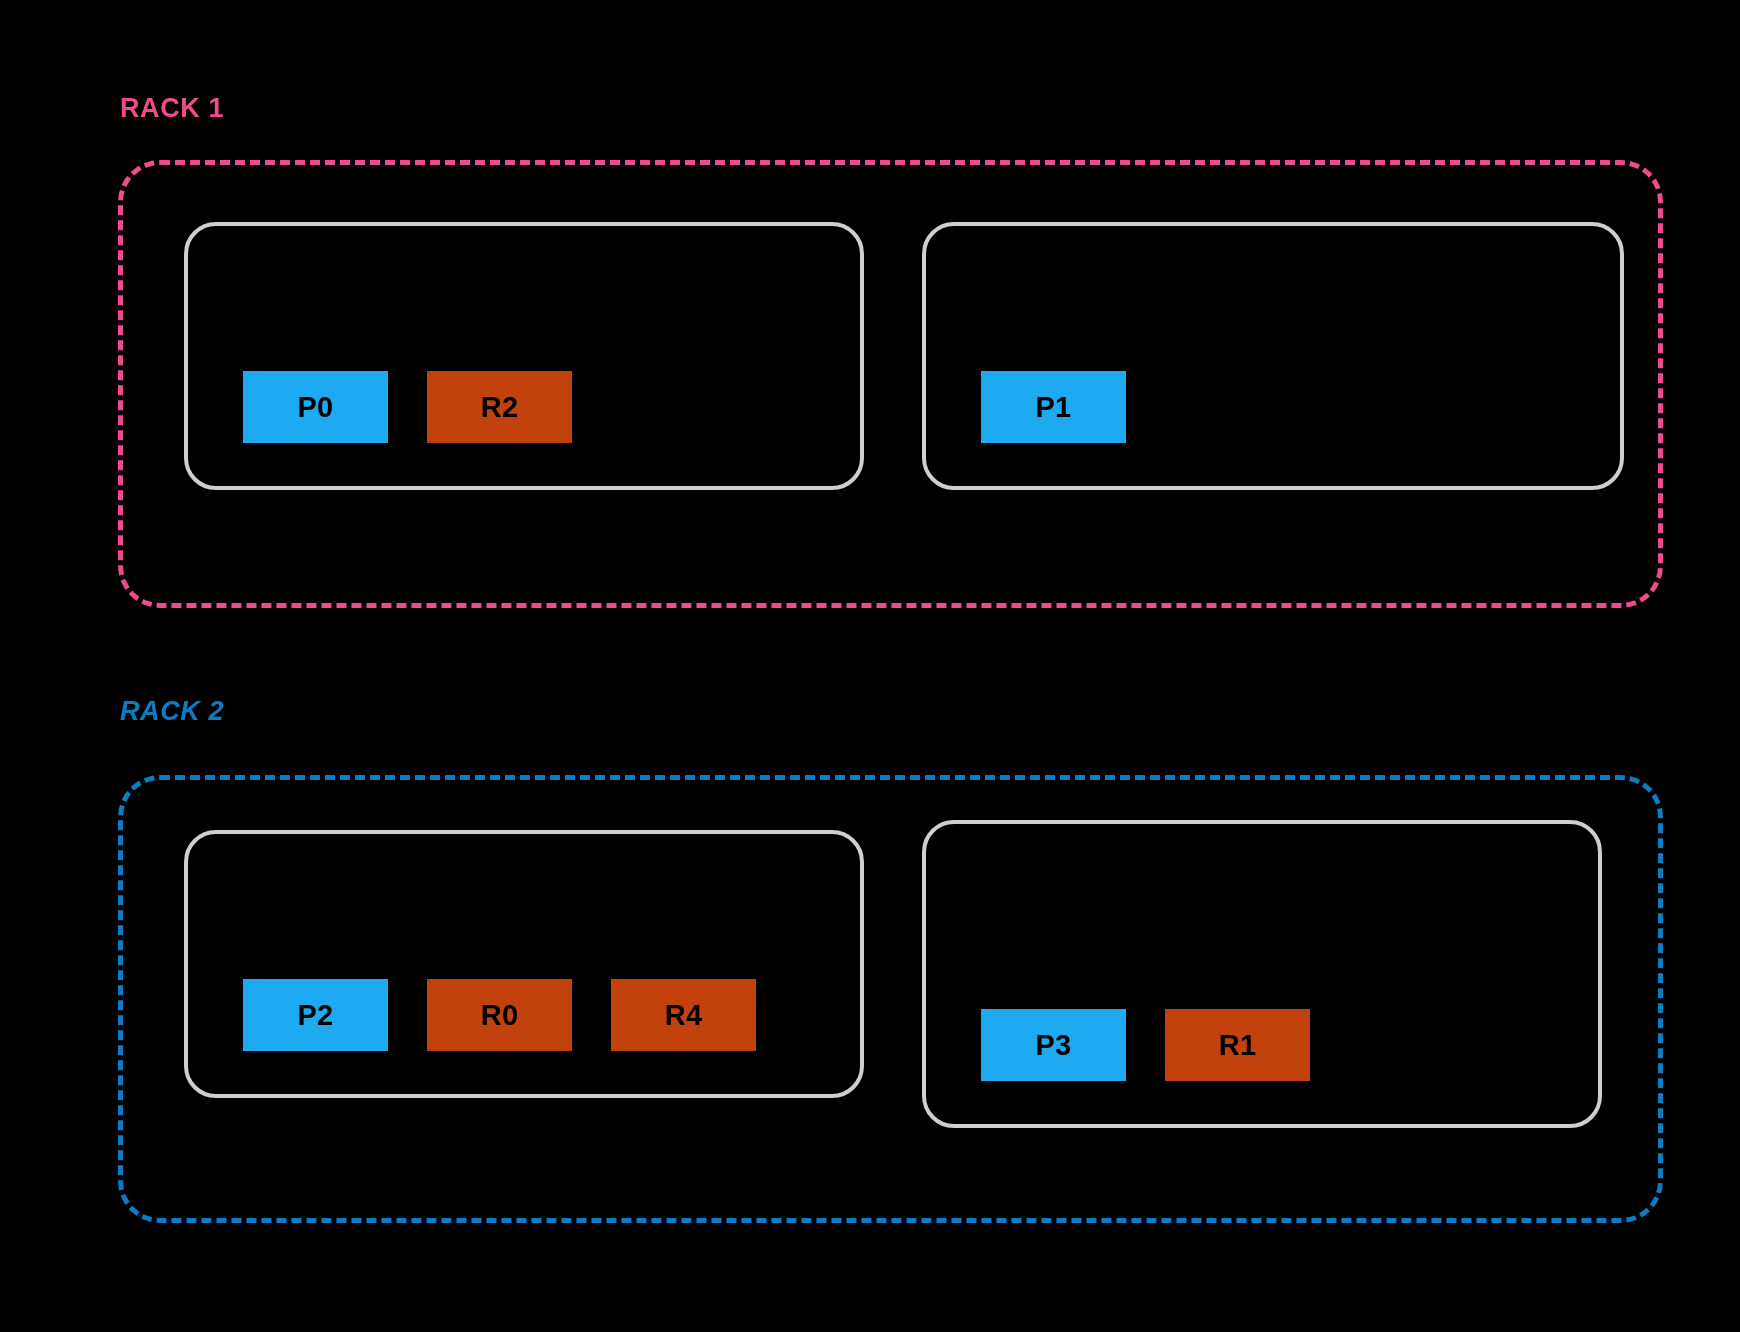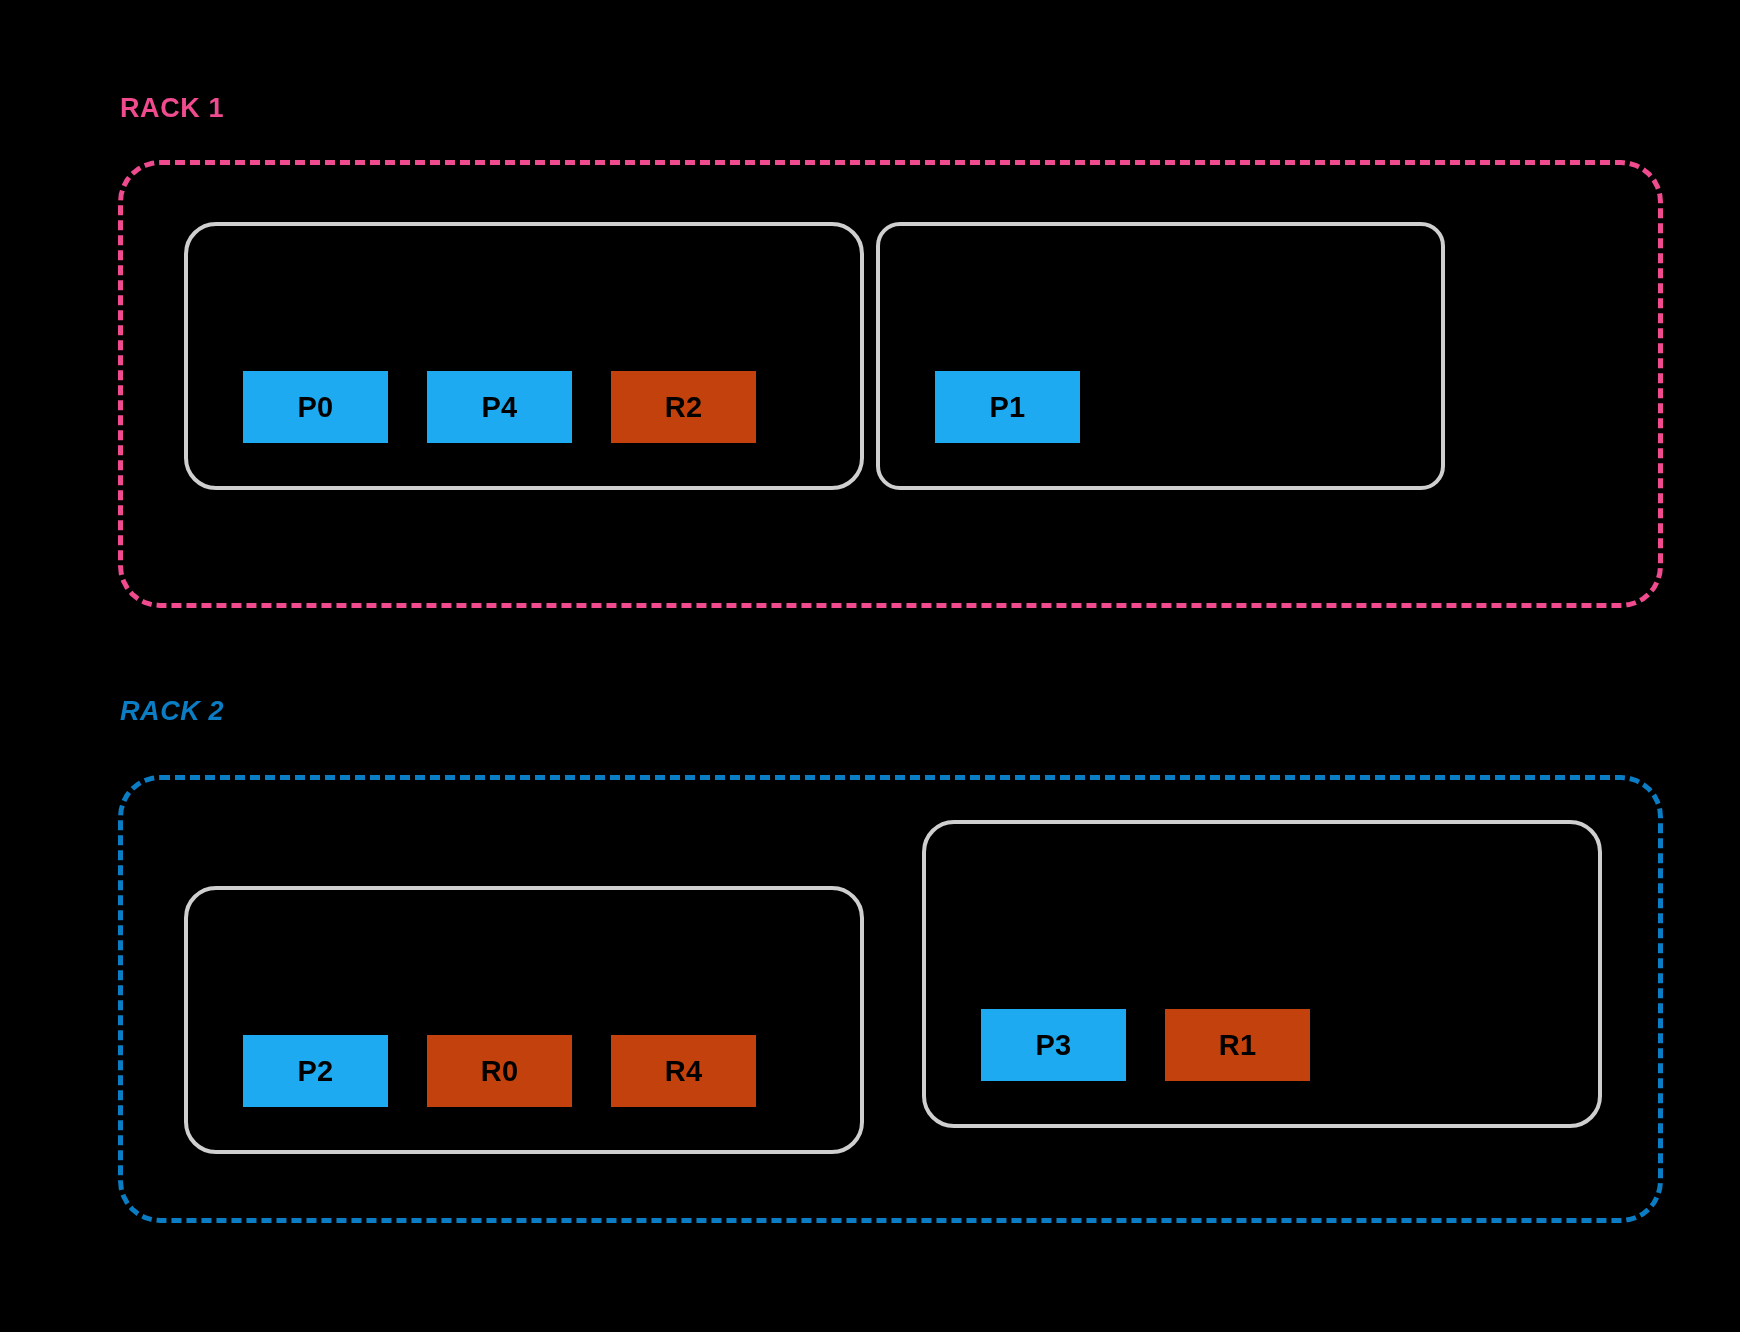--- a/index.html
+++ b/index.html
@@ -90,40 +90,39 @@
 
   <div class="rack">
 
     <div class="rack-label" style="left:120px; top:95px; color:#ef4b8e;">RACK 1</div>
 
     <div class="rack-box" style="left:118px; top:160px; width:1545px; height:448px; border-color:#ef4b8e;"></div>
 
     <div class="node" style="left:184px; top:222px; width:680px; height:268px;">
       <div class="node-slots">
         <div class="chip primary">P0</div>
-        <div class="chip primary">P4</div>
         <div class="chip replica">R2</div>
       </div>
     </div>
 
-    <div class="node" style="left:876px; top:222px; width:569px; height:268px;border-radius:24px;">
+    <div class="node" style="left:922px; top:222px; width:702px; height:268px;">
       <div class="node-slots">
         <div class="chip primary">P1</div>
       </div>
     </div>
 
   </div>
 
   <div class="rack">
 
     <div class="rack-label" style="left:120px; top:698px; color:#0b7dc4;font-style:italic;">RACK 2</div>
 
     <div class="rack-box" style="left:118px; top:775px; width:1545px; height:448px; border-color:#0b7dc4;"></div>
 
-    <div class="node" style="left:184px; top:886px; width:680px; height:268px;">
+    <div class="node" style="left:184px; top:830px; width:680px; height:268px;">
       <div class="node-slots">
         <div class="chip primary">P2</div>
         <div class="chip replica">R0</div>
         <div class="chip replica">R4</div>
       </div>
     </div>
 
     <div class="node" style="left:922px; top:820px; width:680px; height:308px;">
       <div class="node-slots">
         <div class="chip primary">P3</div>

